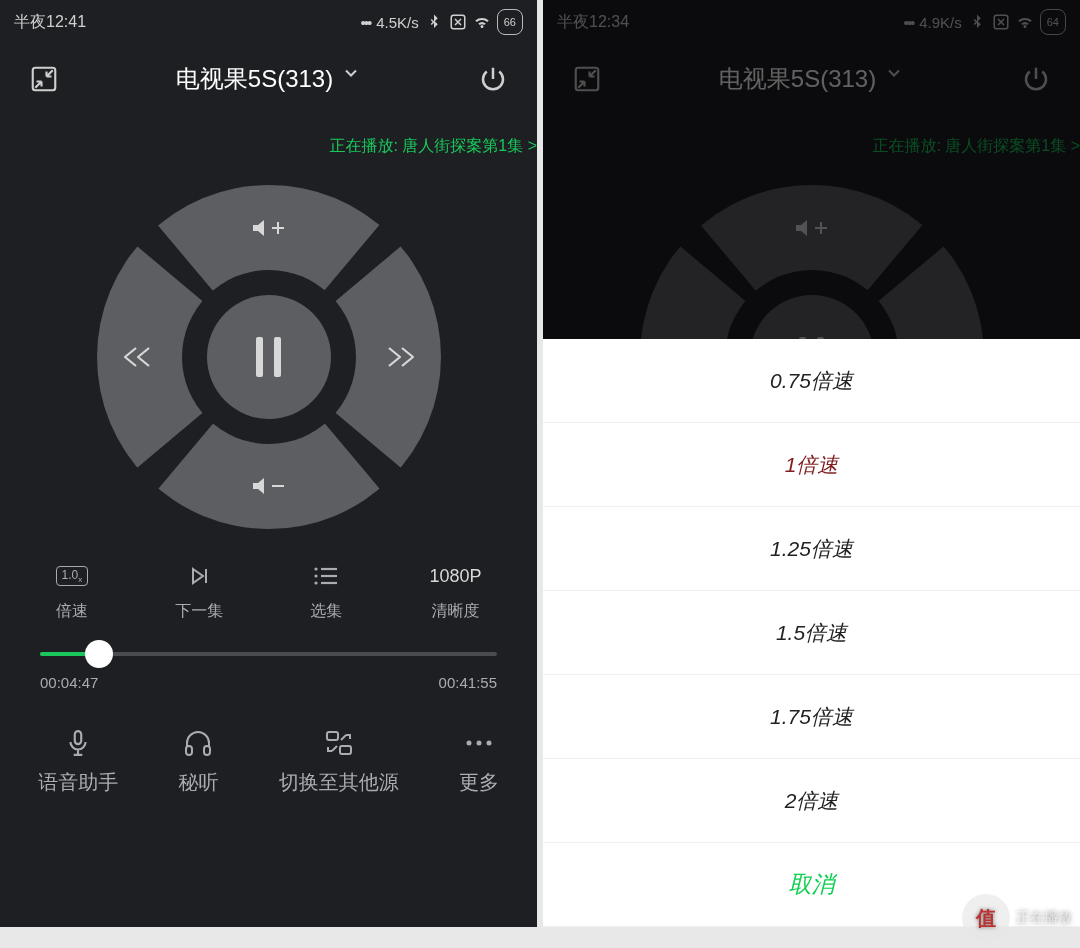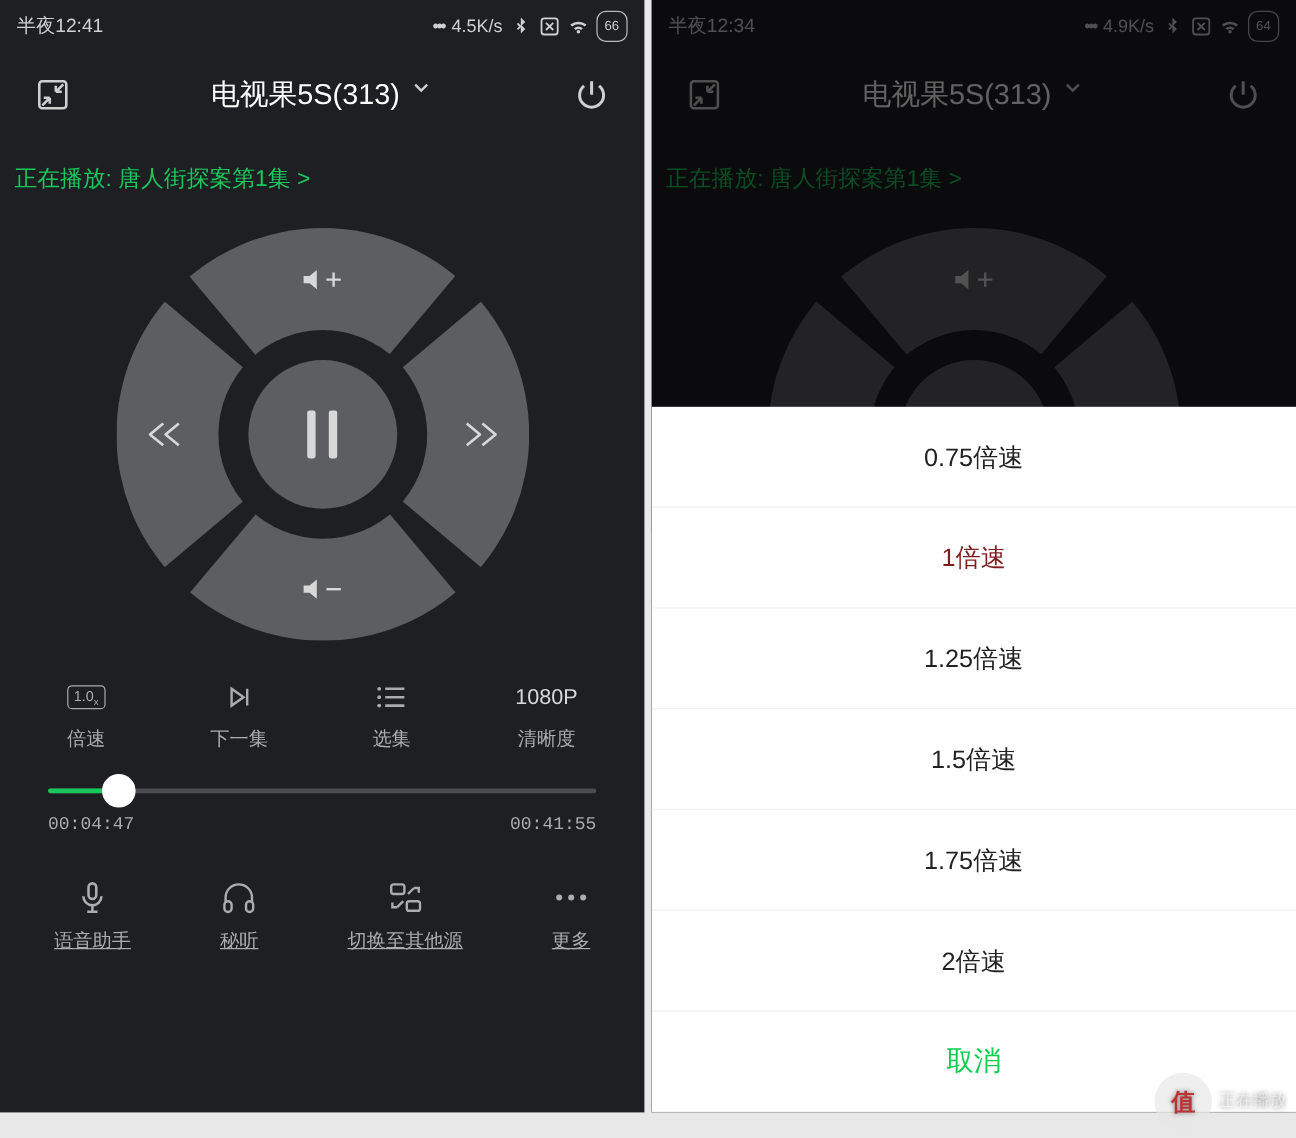--- a/index.html
+++ b/index.html
@@ -41,24 +41,24 @@
     display: flex;
     align-items: center;
     justify-content: space-between;
     padding: 0 24px;
   }
   .header .title-row { display: flex; gap: 8px; font-size: 24px; color: #fff; }
   .icon-btn { width: 40px; height: 40px; display: flex; align-items: center; justify-content: center; }
 
   
   .now-playing {
-    text-align: left;
+    text-align: right;
     color: #1ac75b;
-    font-size: 19px;
-    padding: 22px 12px 14px;
+    font-size: 16px;
+    padding: 22px 0 14px;
   }
 
   
   .dpad-wrap { display:flex; justify-content:center; margin-top:14px; }
   .dpad {
     position: relative;
     width: 344px; height: 344px;
   }
   .arc {
     position: absolute; left: 50%; top: 50%;
@@ -95,50 +95,51 @@
   .control-row {
     margin-top: 34px;
     display: flex; justify-content: space-around;
     padding: 0 12px;
     color:#a9acb1;
   }
   .control-row .item { display:flex; flex-direction:column; align-items:center; gap:12px; font-size:16px; }
   .control-row .ico { height:26px; display:flex; align-items:center; justify-content:center; font-size:18px; }
 
   
-  .progress-block { padding: 0 40px; margin-top: 30px; font-family: Liberation Mono, monospace; }
+  .progress-block { padding: 0 40px; margin-top: 30px; }
   .track {
     position: relative; height: 4px; background:#4a4c50; border-radius:2px;
   }
   .track .fill { position:absolute; left:0; top:0; bottom:0; background:#1ac75b; border-radius:2px; }
   .track .thumb {
     position:absolute; top:50%; width:28px; height:28px; background:#fff;
     border-radius:50%; transform:translate(-50%,-50%);
   }
   .times { display:flex; justify-content:space-between; font-size:15px; color:#a9acb1; margin-top:18px; }
 
   
   .bottom-row {
     margin-top: 38px;
     display:flex; justify-content:space-around;
     padding:0 8px; color:#a9acb1;
   }
-  .bottom-row .item { display:flex; flex-direction:column; align-items:center; gap:12px; font-size:16px;text-decoration:underline; }
+  .bottom-row .item { display:flex; flex-direction:column; align-items:center; gap:12px; font-size:20px; }
   .bottom-row .ico { height:28px; display:flex; align-items:center; justify-content:center; }
 
   
   .dim-overlay {
     position:absolute; left:0; right:0; top:0; height:444px;
     background: rgba(0,0,0,0.62);
     pointer-events:none;
   }
   .right-sheet {
     position:absolute; left:0; right:0; bottom:0;
     background:#fff;
     color:#222;
+    font-style:italic;
   }
   .sheet-item {
     height:84px;
     display:flex; align-items:center; justify-content:center;
     font-size:21px;
     border-bottom:1px solid #f0f0f0;
   }
   .sheet-item.active { color:#7f1d1d;text-align:right; }
   .sheet-cancel { color:#0ecf50; font-size:23px; }
 

